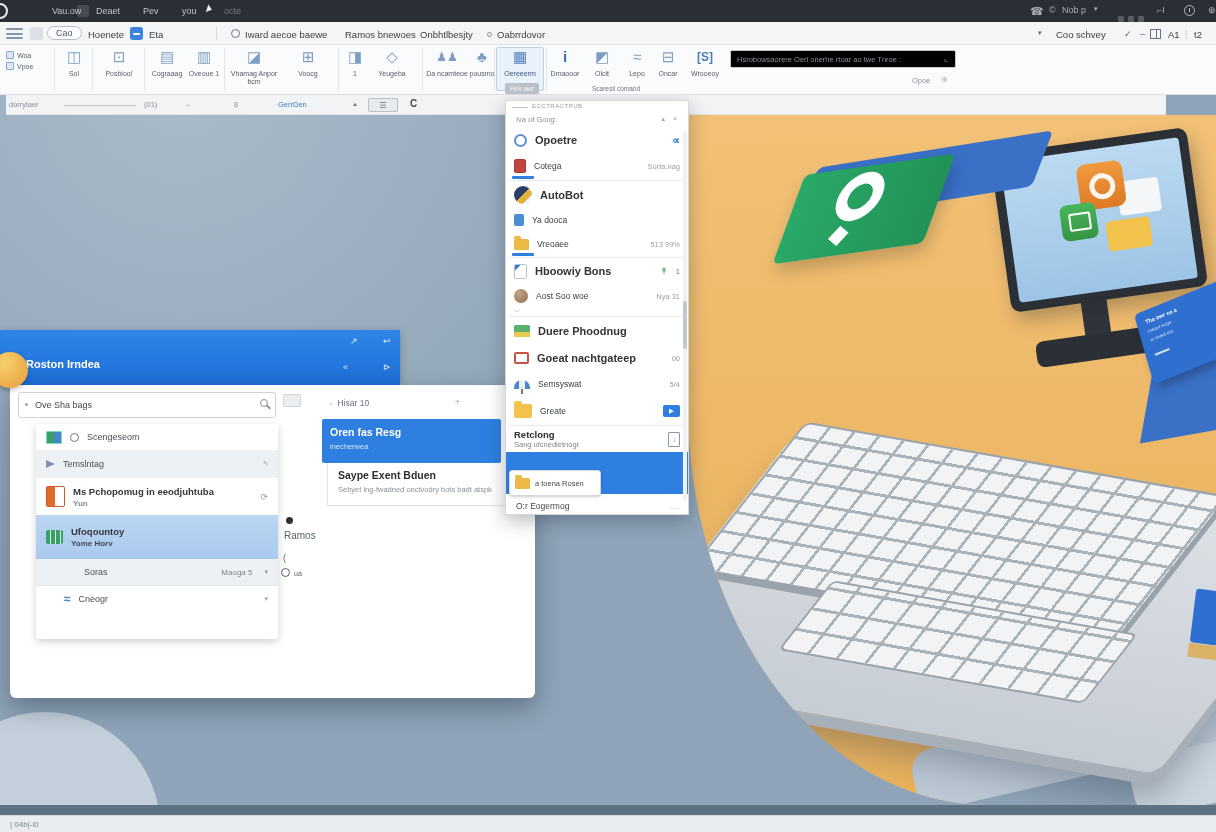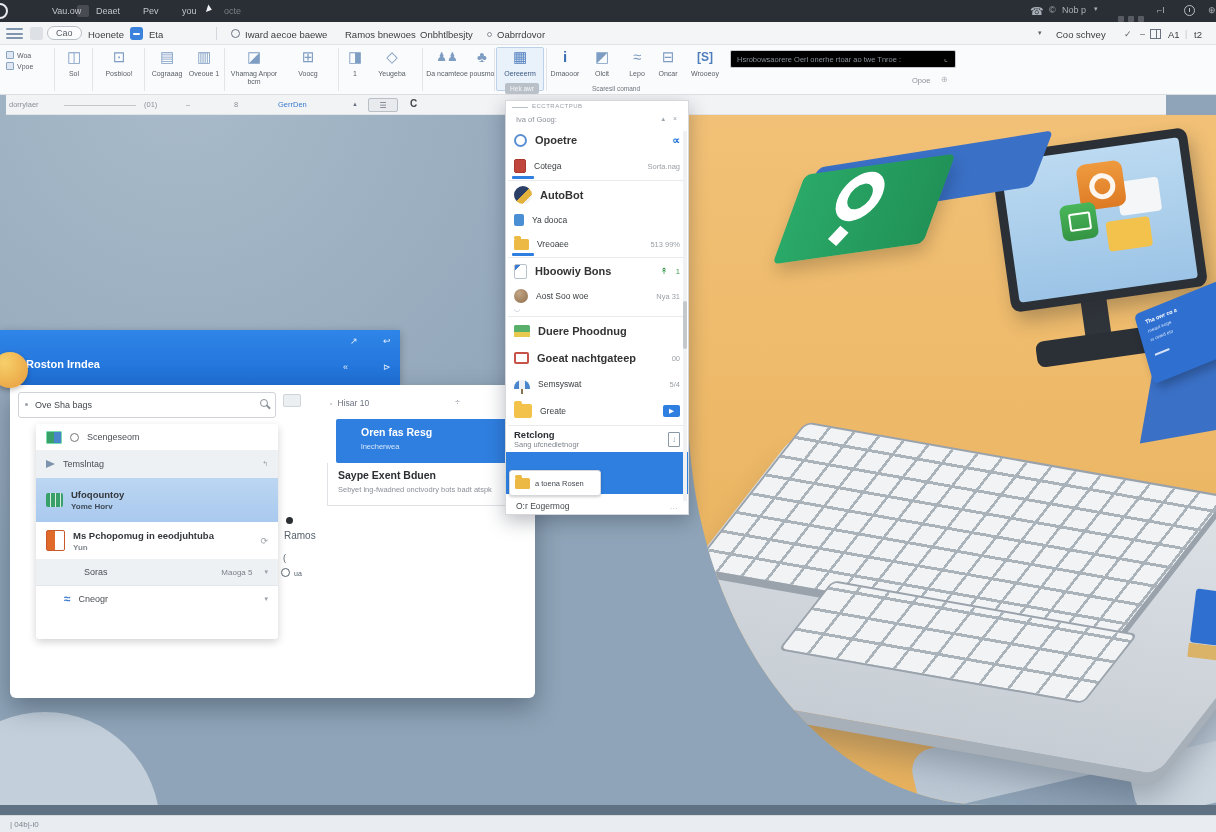--- a/index.html
+++ b/index.html
@@ -107,21 +107,21 @@
   
   #dialog { left:10px; top:385px; width:525px; height:313px; background:#fff; border-radius:0 0 6px 6px; box-shadow:0 10px 26px rgba(15,25,40,.35); z-index:22; }
   .dsearch { position:absolute; left:8px; top:7px; width:258px; height:26px; border:1px solid #cfd2d6; border-radius:3px; background:#fff; font-size:9px; color:#44484d; padding:0 24px 0 16px; font-family:"Liberation Sans",sans-serif; }
   .dbullet { position:absolute; left:15px; top:18px; width:3px; height:3px; background:#9aa0a6; border-radius:50%; }
   .mag { position:absolute; left:250px; top:14px; width:8px; height:8px; border:1.5px solid #8a9099; border-radius:50%; }
   .mag::after { content:""; position:absolute; width:5px; height:1.5px; background:#8a9099; transform:rotate(45deg); right:-4px; bottom:-1px; }
   .pfold { position:absolute; left:273px; top:9px; width:18px; height:13px; background:#eceff2; border:1px solid #cfd4d9; border-radius:2px; }
   .dhead { position:absolute; left:320px; top:13px; font-size:8.5px; color:#6b7280; }
   .dhead .sq { font-size:7px; margin-right:5px; color:#8a9099; }
   .ddiv-glyph { position:absolute; left:445px; top:12px; font-size:9px; color:#8a9099; }
-  .bluebtn { position:absolute; left:326px; top:34px; width:179px; height:44px; background:#2f7fe0; border-radius:2px; color:#fff; padding:7px 25px; }
+  .bluebtn { position:absolute; left:312px; top:34px; width:179px; height:44px; background:#2f7fe0; border-radius:2px; color:#fff; padding:7px 8px; }
   .bluebtn .t { font-size:10.5px; font-weight:bold; }
   .bluebtn .s { font-size:7.5px; color:#d6e6fa; margin-top:4px; }
   .dcard { position:absolute; left:317px; top:78px; width:196px; height:43px; background:#fff; border:1px solid #e0e2e5; border-top:none; padding:6px 10px; }
   .dcard .t { font-size:10.5px; font-weight:bold; color:#2b2f33; }
   .dcard .s { font-size:7.5px; color:#8a9099; margin-top:4px; white-space:nowrap; }
   #dlist { position:absolute; left:26px; top:39px; width:242px; height:215px; background:#fff; border-radius:3px; box-shadow:0 3px 9px rgba(0,0,0,.18); overflow:hidden; }
   .drow { position:relative; display:flex; align-items:center; gap:8px; padding:0 10px; }
   .drow .lab { font-size:9px; color:#4a4f55; flex:1; white-space:nowrap; overflow:hidden; }
   .drow .lab.b { font-weight:bold; color:#33373c; font-size:9.5px; }
   .drow .rt { font-size:8px; color:#7a828b; }
@@ -409,28 +409,28 @@
       <div class="drow" style="height:26px">
         <span class="ddic tblic"></span>
         <span class="ddic ringsm"></span>
         <span class="lab">Scengeseom</span>
       </div>
       <div class="drow gray" style="height:28px">
         <span class="ddic flagic"></span>
         <span class="lab">Temslntag</span>
         <span class="chev">↰</span>
       </div>
-      <div class="drow sel" style="height:44px">
-        <span class="ddic grnic"></span>
-        <span class="lab b"><span>Ufoqountoy</span><div class="subl selc">Yome Horv</div></span>
-      </div>
       <div class="drow" style="height:37px">
         <span class="ddic wordic"></span>
         <span class="lab b"><span>Ms Pchopomug in eeodjuhtuba</span><div class="subl">Yun</div></span>
         <span class="chev" style="font-size:9px">⟳</span>
+      </div>
+      <div class="drow sel" style="height:44px">
+        <span class="ddic grnic"></span>
+        <span class="lab b"><span>Ufoqountoy</span><div class="subl selc">Yome Horv</div></span>
       </div>
       <div class="drow gray" style="height:26px">
         <span class="lab" style="padding-left:38px">Soras</span>
         <span class="rt">Maoga 5</span>
         <span class="chev">▾</span>
       </div>
       <div class="drow" style="height:27px; border-top:1px solid #e3e6ea">
         <span class="ddic sqgic" style="padding-left:18px">≈</span>
         <span class="lab">Cneogr</span>
         <span class="chev">▾</span>

